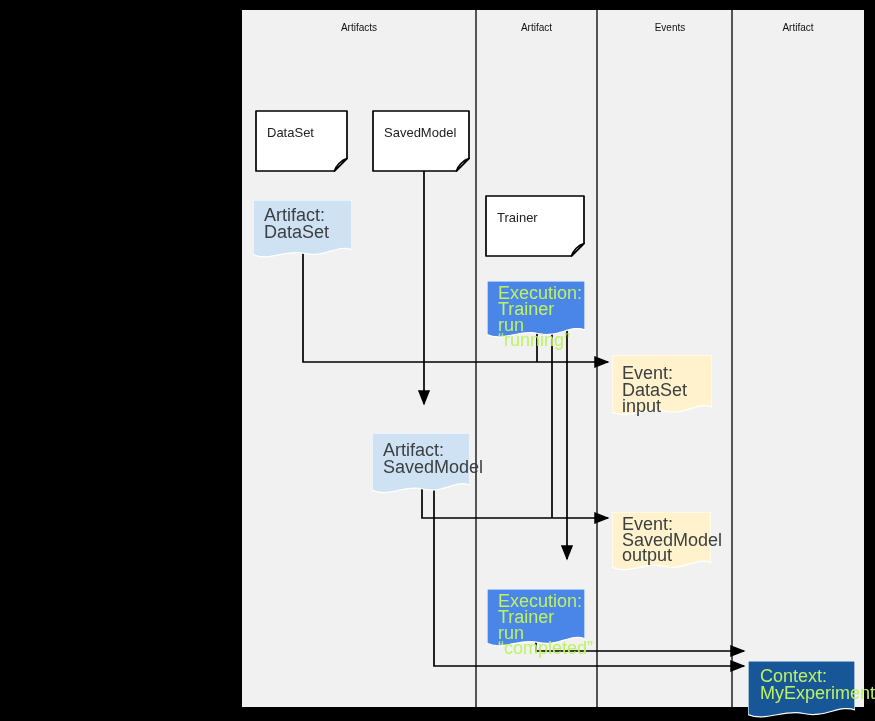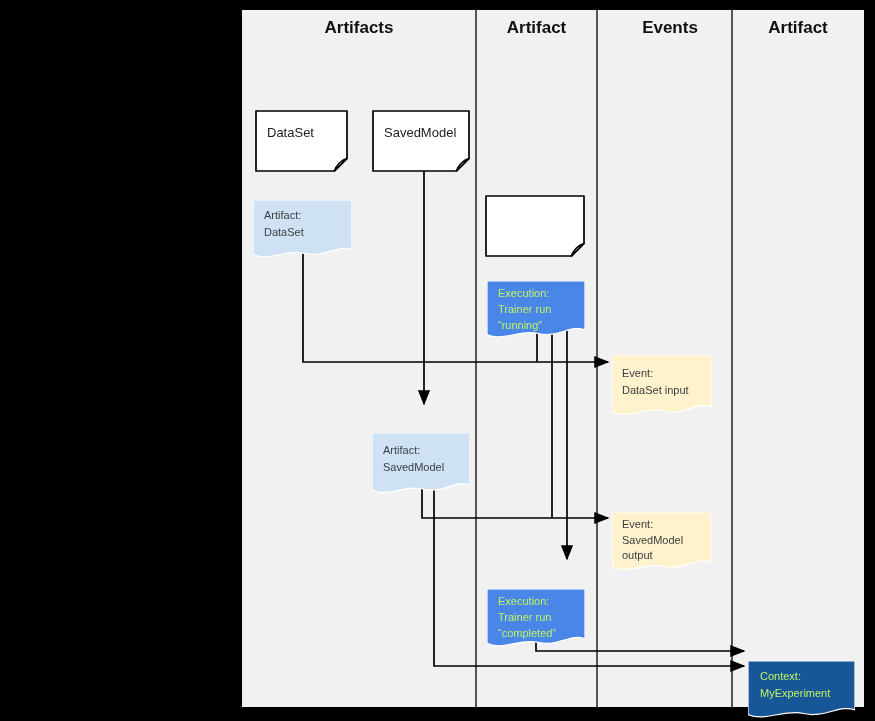--- a/index.html
+++ b/index.html
@@ -1,28 +1,28 @@
 <!DOCTYPE html>
 <html><head>
 <meta charset="utf-8">
 <style>
   html,body{margin:0;padding:0;background:#000;}
   .stage{position:relative;width:875px;height:721px;background:#000;overflow:hidden;
          font-family:"Liberation Sans", sans-serif;}
   .panel{position:absolute;left:242px;top:10px;width:622px;height:697px;background:#f1f1f1;}
   .overlay{position:absolute;left:0;top:0;width:875px;height:721px;z-index:1;}
   .col-header{position:absolute;top:17px;height:22px;z-index:2;
-              font-size:17px;font-weight:bold;color:#111;text-align:center;line-height:22px;}
+              font-size:10px;font-weight:normal;color:#111;text-align:center;line-height:22px;}
   .hdr-artifacts{left:242px;width:234px;}
   .hdr-execution{left:476px;width:121px;}
   .hdr-events{left:597px;width:146px;}
   .hdr-contexts{left:732px;width:132px;}
   .node{position:absolute;z-index:2;margin-top:24px;}
   .node svg.shape{position:absolute;left:0;top:0;width:100%;height:100%;display:block;}
-  .label{position:relative;z-index:3;white-space:pre-line;font-size:11px;line-height:16.5px;}
+  .label{position:relative;z-index:3;white-space:pre-line;font-size:18px;line-height:16.5px;}
   .doc .label{padding:0 8px 0 12px;display:flex;align-items:center;height:76%;color:#202124;font-size:13px;}
   .flag .label{padding:7px 6px 0 11px;color:#3c4043;}
   .flag .label.light{color:#bef264;}
 </style>
 </head>
 <body>
 
 <div class="stage">
   <div class="panel"></div>
 
@@ -70,20 +70,21 @@
       <path d="M97 48.5 C91.5 50 86 55.5 84.5 61 Z" stroke="#000" stroke-width="1.7" stroke-linejoin="round" fill="#e8e8e8"></path>
     </svg>
     <div class="label">SavedModel</div>
   </div>
 
   <div class="node doc" style="left:485px;top:171px;width:100px;height:62px;">
     <svg class="shape" viewBox="0 0 100 62">
       <path d="M1 1 H99 V48.5 L86.5 61 H1 Z" stroke="#000" stroke-width="1.7" stroke-linejoin="round" fill="#ffffff"></path>
       <path d="M99 48.5 C93.5 50 88 55.5 86.5 61 Z" stroke="#000" stroke-width="1.7" stroke-linejoin="round" fill="#e8e8e8"></path>
     </svg>
+    <div class="label">Trainer</div>
   </div>
 
   <div class="node flag" style="left:253px;top:176px;width:99px;height:61px;">
     <svg class="shape" viewBox="0 0 100 60" preserveAspectRatio="none">
       <path d="M0 0 H100 V49 C86 43 72 57.5 52 52.5 C34 48 16 61 0 53.5 Z" stroke="#ffffff" stroke-width="1.2" vector-effect="non-scaling-stroke" fill="#cfe2f3"></path>
     </svg>
     <div class="label">Artifact:
 DataSet</div>
   </div>
 

